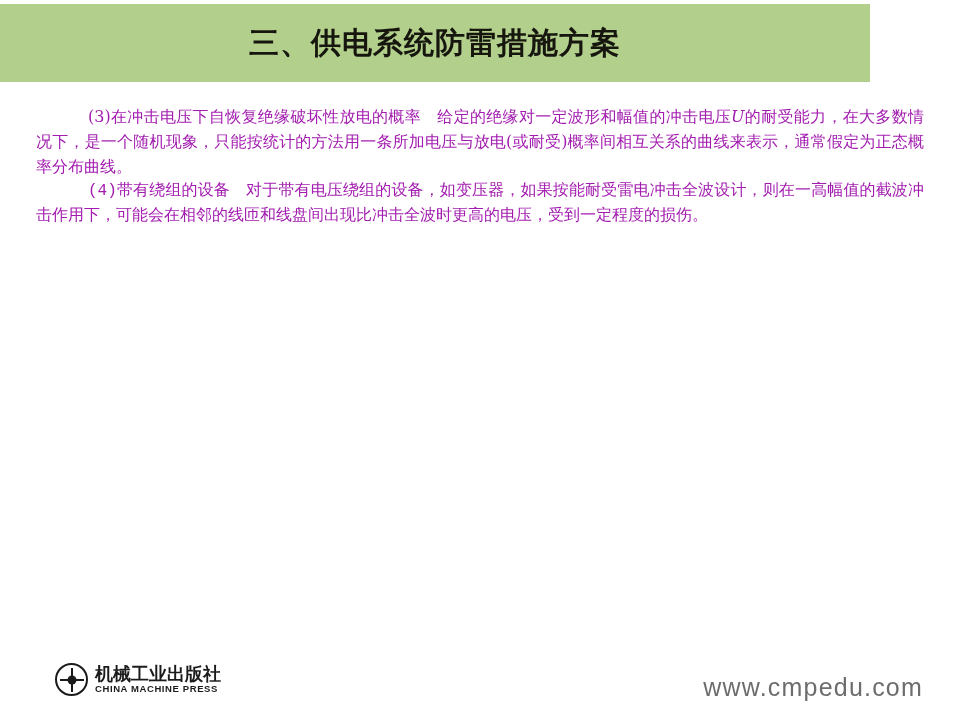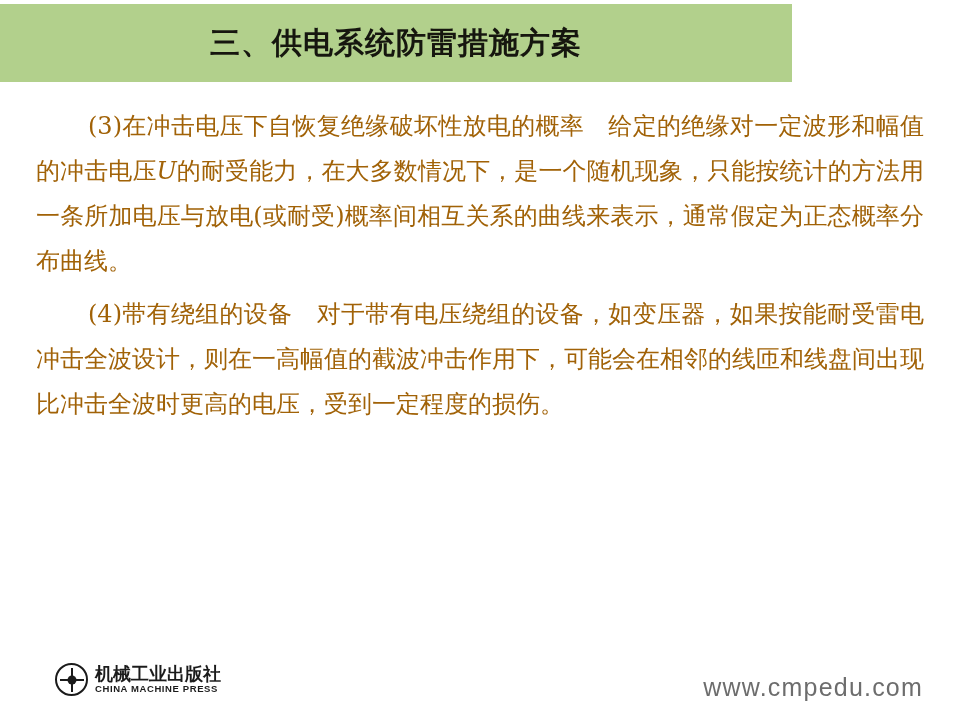--- a/index.html
+++ b/index.html
@@ -17,21 +17,21 @@
   .slide {
     position: absolute;
     inset: 0;
     background: #ffffff;
   }
   
   .title-bar {
     position: absolute;
     left: 0;
     top: 4px;
-    width: 792px;
+    width: 870px;
     height: 78px;
     background: #b2d08c;
     display: flex;
     align-items: center;
     justify-content: center;
   }
   .title-text {
     font-family: "DejaVu Sans", sans-serif;
     font-weight: bold;
     font-size: 30px;
@@ -41,29 +41,30 @@
   }
   
   .body-area {
     position: absolute;
     left: 36px;
     top: 104px;
     width: 888px;
   }
   .para {
     font-family: "DejaVu Serif", serif;
-    font-size: 24px;
-    color: #a16207;
-    line-height: 45px;
+    font-size: 16px;
+    color: #a21caf;
+    line-height: 25px;
     text-align: justify;
     text-justify: inter-ideograph;
     margin: 0;
   }
   .para + .para {
-    margin-top: 8px;
+    margin-top: 0px;
+    font-family: Liberation Mono, monospace;
   }
   .indent {
     display: inline-block;
     width: 52px;
   }
   .ital {
     font-style: italic;
   }
   
   .footer-logo {

